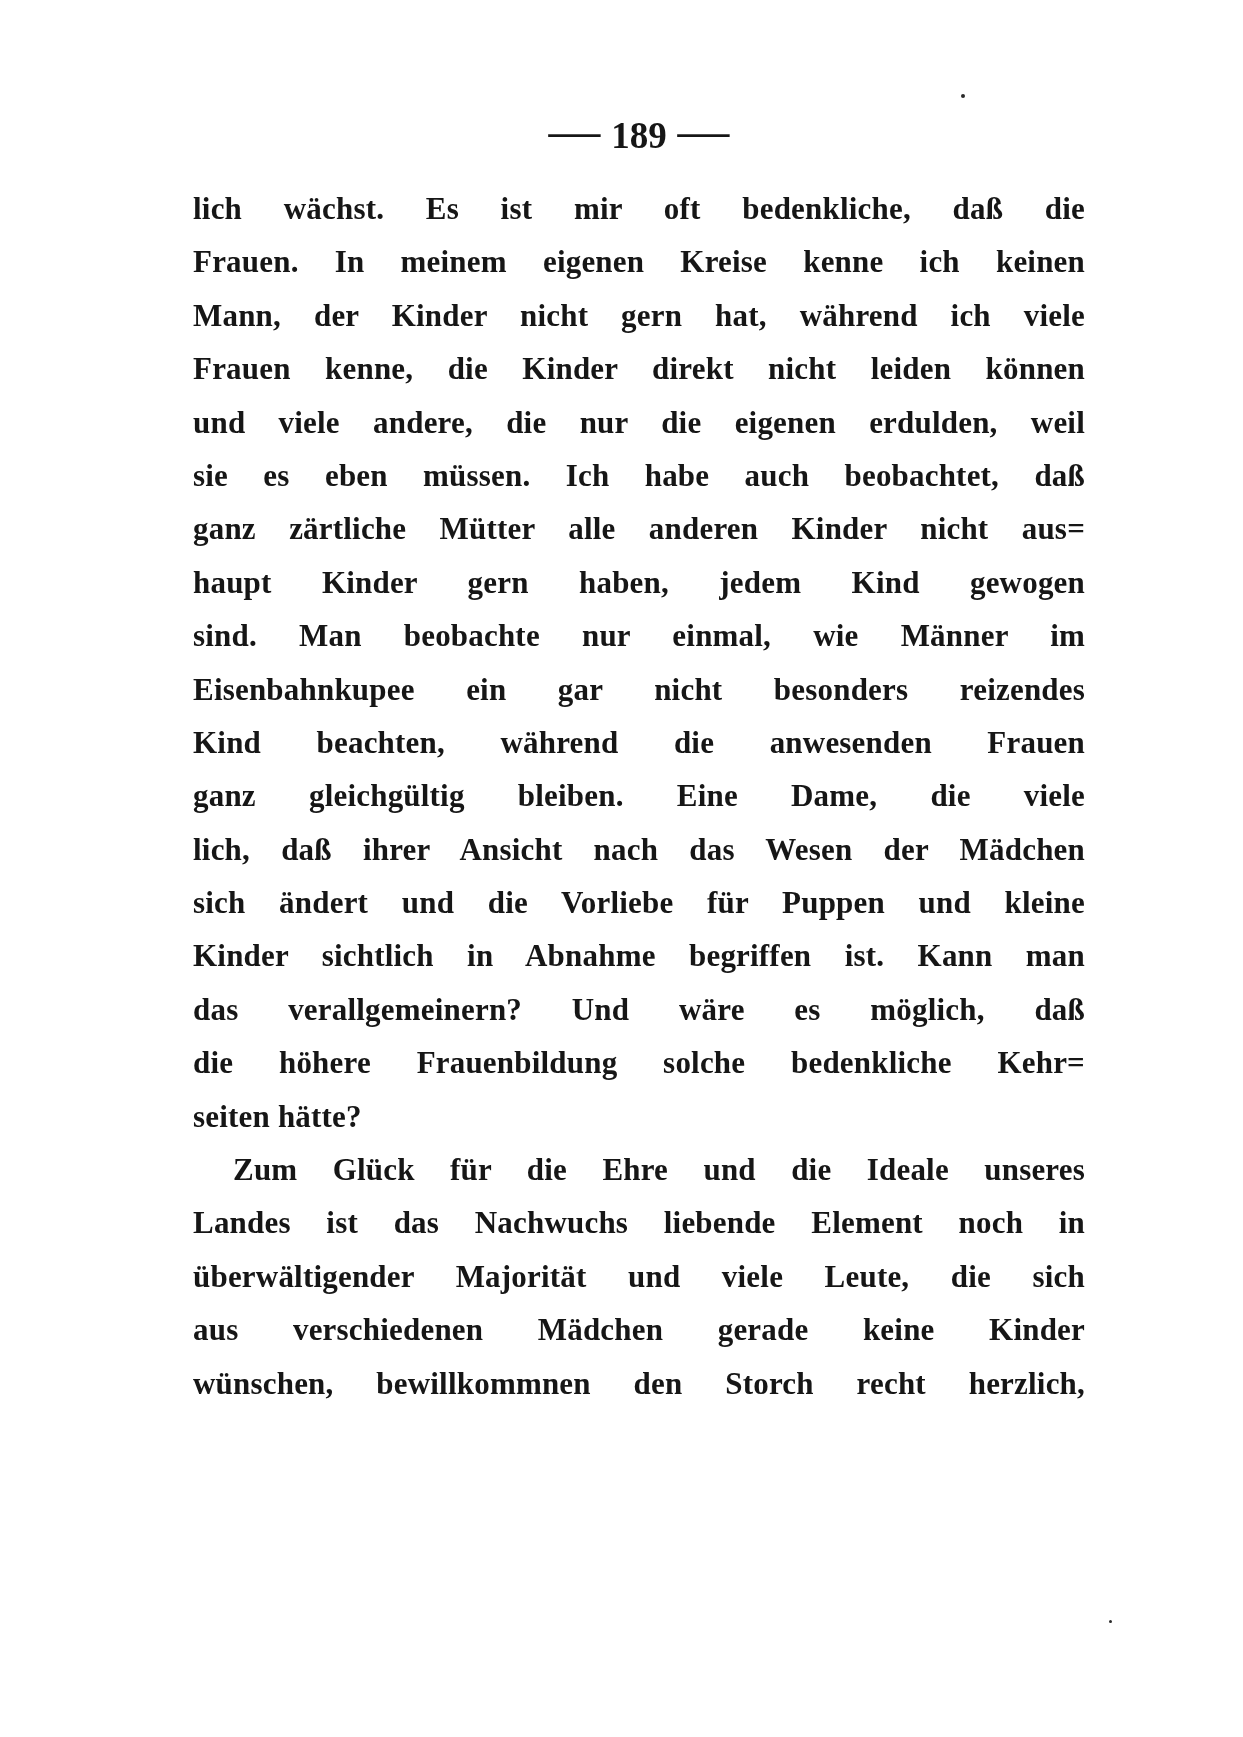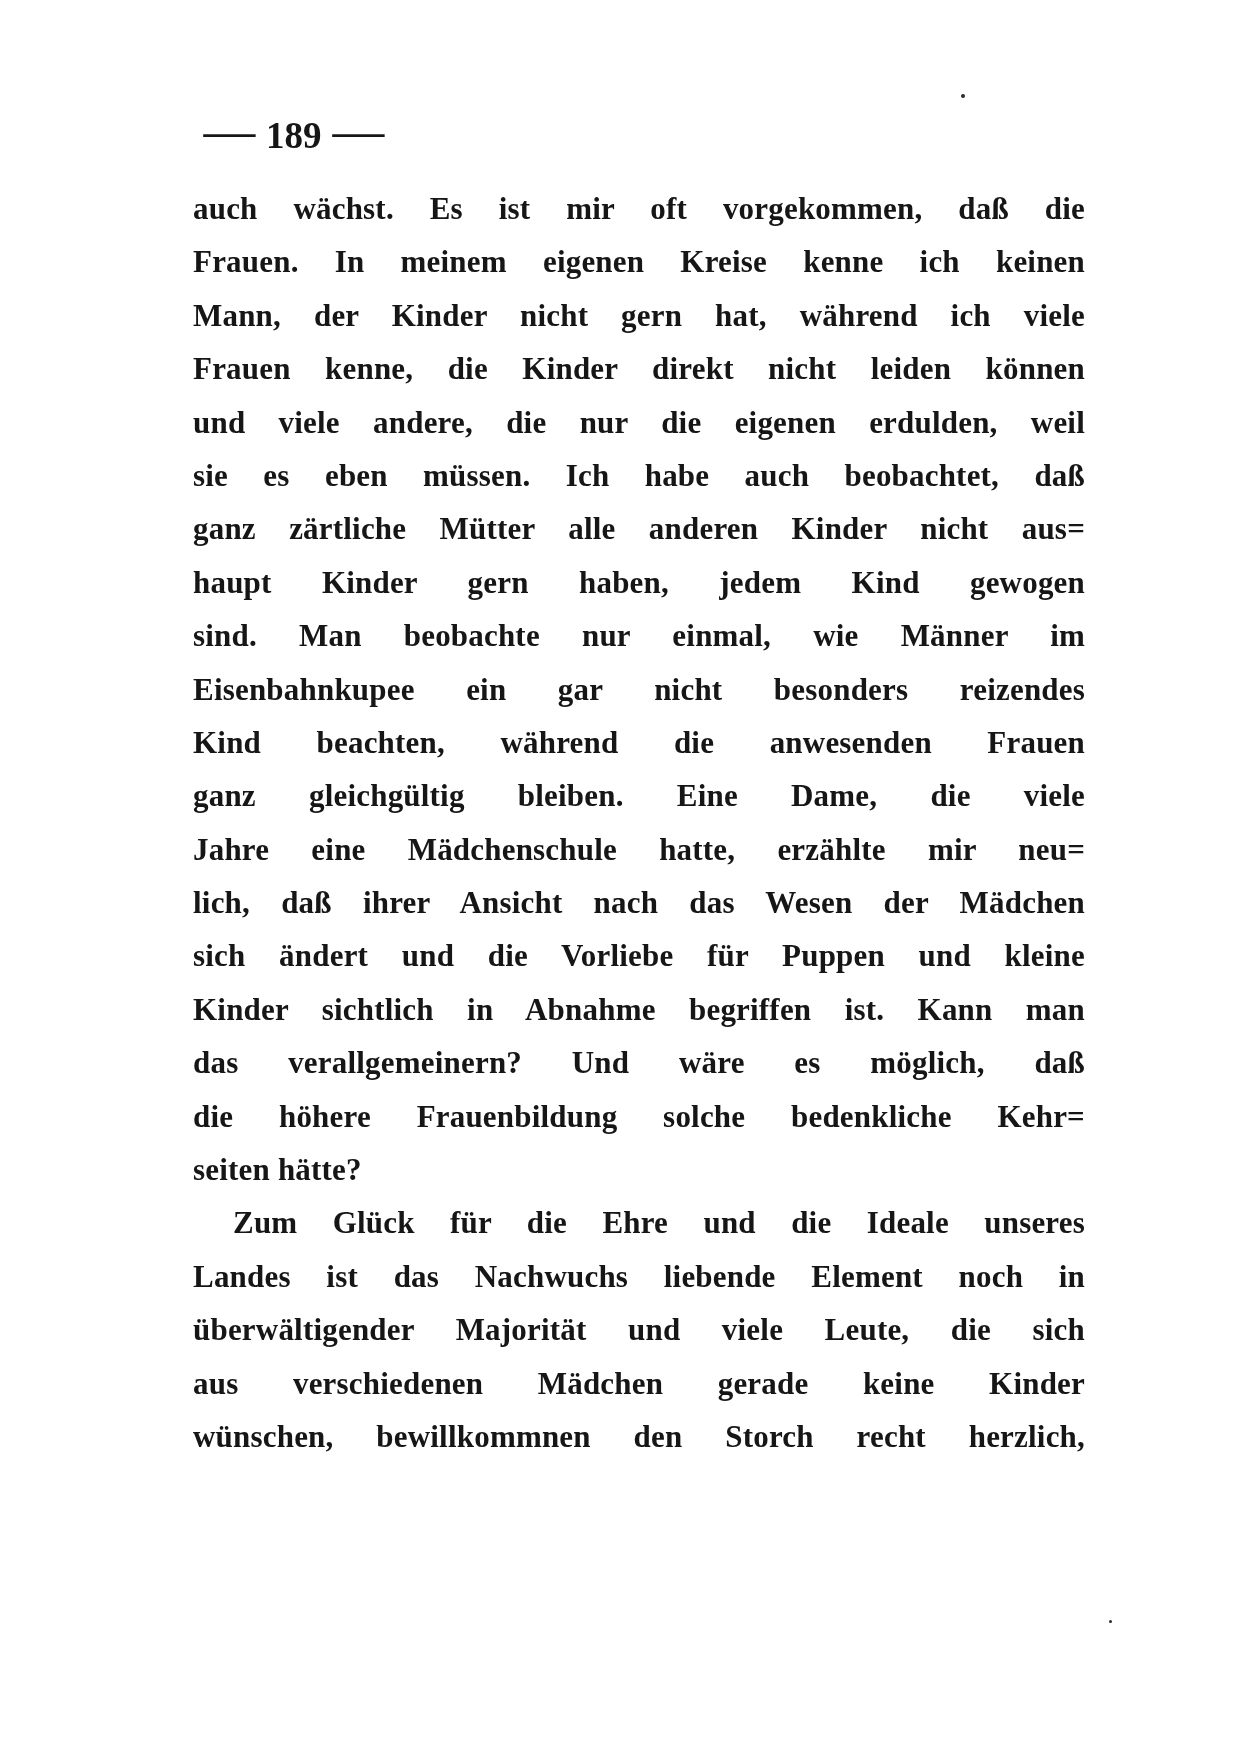--- a/index.html
+++ b/index.html
@@ -13,21 +13,21 @@
     height: 1737px;
     background: #ffffff;
     overflow: hidden;
     font-family: "Liberation Serif", serif;
   }
   .folio-header {
     position: absolute;
     top: 114px;
     left: 193px;
     width: 892px;
-    text-align: left;
+    text-align: center;
     font-size: 37px;
     font-weight: bold;
     color: #161616;
     white-space: nowrap;
   }
   .folio-header .dash {
     display: inline-block;
     margin: 0 18px;
     position: relative;
     top: -3px;
@@ -64,33 +64,32 @@
 </head>
 <body>
 
 <div class="page">
 
   <div class="folio-header">
     <span class="dash">—</span><span>189</span><span class="dash">—</span>
   </div>
 
   <div class="text-column">
-      <div class="text-line">auch wächst. Es ist mir oft vorgekommen, daß die</div>
+      <div class="text-line">lich wächst. Es ist mir oft bedenkliche, daß die</div>
       <div class="text-line">Frauen. In meinem eigenen Kreise kenne ich keinen</div>
       <div class="text-line">Mann, der Kinder nicht gern hat, während ich viele</div>
       <div class="text-line">Frauen kenne, die Kinder direkt nicht leiden können</div>
       <div class="text-line">und viele andere, die nur die eigenen erdulden, weil</div>
       <div class="text-line">sie es eben müssen. Ich habe auch beobachtet, daß</div>
       <div class="text-line">ganz zärtliche Mütter alle anderen Kinder nicht aus=</div>
       <div class="text-line">haupt Kinder gern haben, jedem Kind gewogen</div>
       <div class="text-line">sind. Man beobachte nur einmal, wie Männer im</div>
       <div class="text-line">Eisenbahnkupee ein gar nicht besonders reizendes</div>
       <div class="text-line">Kind beachten, während die anwesenden Frauen</div>
       <div class="text-line">ganz gleichgültig bleiben. Eine Dame, die viele</div>
-      <div class="text-line">Jahre eine Mädchenschule hatte, erzählte mir neu=</div>
       <div class="text-line">lich, daß ihrer Ansicht nach das Wesen der Mädchen</div>
       <div class="text-line">sich ändert und die Vorliebe für Puppen und kleine</div>
       <div class="text-line">Kinder sichtlich in Abnahme begriffen ist. Kann man</div>
       <div class="text-line">das verallgemeinern? Und wäre es möglich, daß</div>
       <div class="text-line">die höhere Frauenbildung solche bedenkliche Kehr=</div>
       <div class="text-line paragraph-end">seiten hätte?</div>
       <div class="text-line indent">Zum Glück für die Ehre und die Ideale unseres</div>
       <div class="text-line">Landes ist das Nachwuchs liebende Element noch in</div>
       <div class="text-line">überwältigender Majorität und viele Leute, die sich</div>
       <div class="text-line">aus verschiedenen Mädchen gerade keine Kinder</div>

